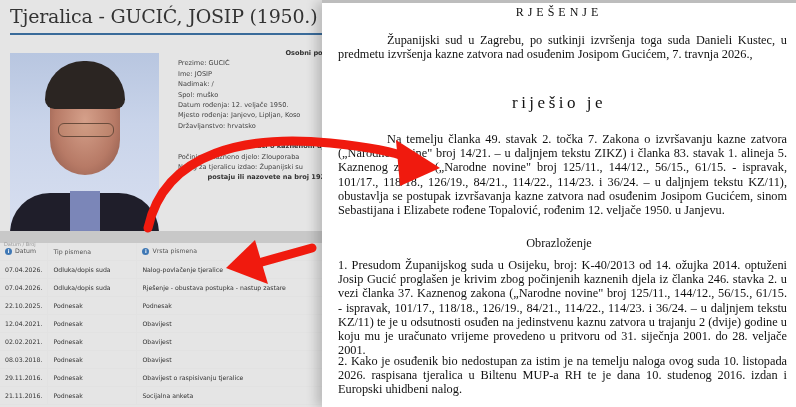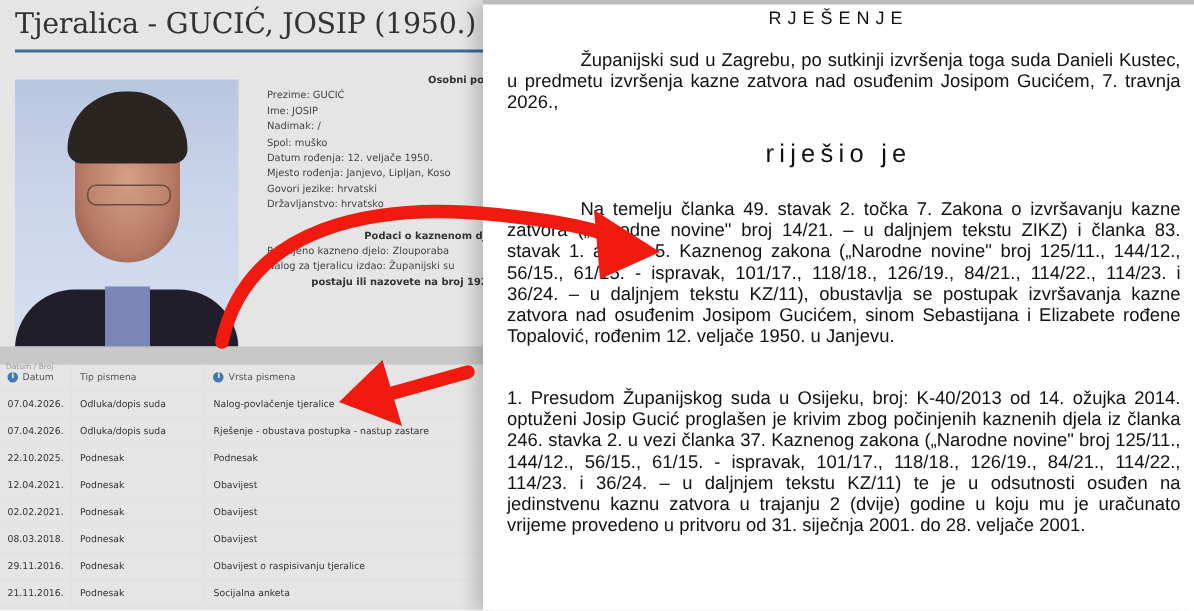--- a/index.html
+++ b/index.html
@@ -75,21 +75,21 @@
       display: inline-block; width: 7px; height: 7px; border-radius: 50%;
       background: #3f78b5; color: #ffffff; font-size: 5px; line-height: 7px;
       text-align: center; font-weight: bold; vertical-align: middle; margin-right: 3px;
     }
 
     
     .doc {
       position: absolute; left: 322px; top: 2px; width: 474px; height: 405px;
       background: #ffffff;
       box-shadow: -6px 0 10px rgba(0,0,0,0.18);
-      font-family: Liberation Sans, sans-serif; color: #111111;
+      font-family: Liberation Serif, serif; color: #111111;
       font-size: 12.3px; line-height: 14.2px;
     }
     .doc .shadow-top {
       position: absolute; left: 0; top: -2px; width: 474px; height: 3px;
       background: #bdbdbd;
     }
     .doc .center { position: absolute; left: 0; width: 474px; text-align: center; }
     .doc .heading { top: 3px; letter-spacing: 4px; font-size: 12px; }
     .doc .ruling { top: 94px; letter-spacing: 3.5px; font-size: 17px; }
     .doc .reason { top: 234px; font-size: 12.3px; }
@@ -121,21 +121,20 @@
   </div>
 
   <div class="info">
     <div class="bold">Osobni podaci</div>
     <div>Prezime: GUCIĆ</div>
     <div>Ime: JOSIP</div>
     <div>Nadimak: /</div>
     <div>Spol: muško</div>
     <div>Datum rođenja: 12. veljače 1950.</div>
     <div>Mjesto rođenja: Janjevo, Lipljan, Koso</div>
-    <div>Govori jezike: hrvatski</div>
     <div>Državljanstvo: hrvatsko</div>
     <div class="gap"></div>
     <div class="bold">Podaci o kaznenom djelu:</div>
     <div>Počinjeno kazneno djelo: Zlouporaba</div>
     <div>Nalog za tjeralicu izdao: Županijski su</div>
     <div class="bold">postaju ili nazovete na broj 192. Ta</div>
   </div>
 
   <div class="gray-bar">
     <span>Datum / Broj</span>
@@ -193,21 +192,23 @@
     </tbody>
   </table>
 </div>
 
 <div class="doc">
   <div class="shadow-top"></div>
   <div class="center heading">RJEŠENJE</div>
   <div class="para indent p1">Županijski sud u Zagrebu, po sutkinji izvršenja toga suda Danieli Kustec, u predmetu izvršenja kazne zatvora nad osuđenim Josipom Gucićem, 7. travnja 2026.,</div>
   <div class="center ruling">riješio je</div>
   <div class="para indent p2">Na temelju članka 49. stavak 2. točka 7. Zakona o izvršavanju kazne zatvora („Narodne novine" broj 14/21. – u daljnjem tekstu ZIKZ) i članka 83. stavak 1. alineja 5. Kaznenog zakona („Narodne novine" broj 125/11., 144/12., 56/15., 61/15. - ispravak, 101/17., 118/18., 126/19., 84/21., 114/22., 114/23. i 36/24. – u daljnjem tekstu KZ/11), obustavlja se postupak izvršavanja kazne zatvora nad osuđenim Josipom Gucićem, sinom Sebastijana i Elizabete rođene Topalović, rođenim 12. veljače 1950. u Janjevu.</div>
+  <div class="center reason">Obrazloženje</div>
   <div class="para p3">1. Presudom Županijskog suda u Osijeku, broj: K-40/2013 od 14. ožujka 2014. optuženi Josip Gucić proglašen je krivim zbog počinjenih kaznenih djela iz članka 246. stavka 2. u vezi članka 37. Kaznenog zakona („Narodne novine" broj 125/11., 144/12., 56/15., 61/15. - ispravak, 101/17., 118/18., 126/19., 84/21., 114/22., 114/23. i 36/24. – u daljnjem tekstu KZ/11) te je u odsutnosti osuđen na jedinstvenu kaznu zatvora u trajanju 2 (dvije) godine u koju mu je uračunato vrijeme provedeno u pritvoru od 31. siječnja 2001. do 28. veljače 2001.</div>
+  <div class="para p4">2. Kako je osuđenik bio nedostupan za istim je na temelju naloga ovog suda 10. listopada 2026. raspisana tjeralica u Biltenu MUP-a RH te je dana 10. studenog 2016. izdan i Europski uhidbeni nalog.</div>
 </div>
 
 <svg class="arrows" viewBox="0 0 796 407">
 
   <g>
     <path d="M148 228 C 165 150, 250 135, 330 143 C 370 147, 395 152, 408 158" fill="none" stroke="#f01a0e" stroke-width="9" stroke-linecap="round"></path>
     <polygon points="396,140 440,168 400,186" fill="#f01a0e"></polygon>
   </g>
 
   <g>

